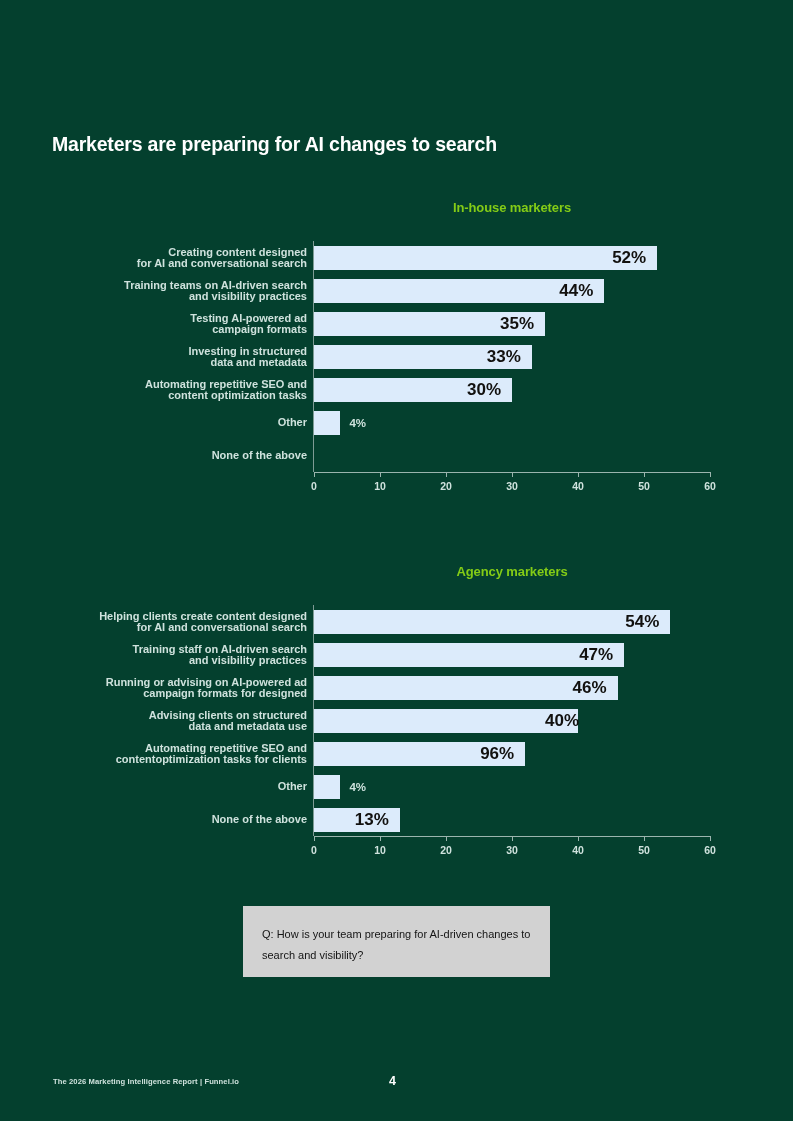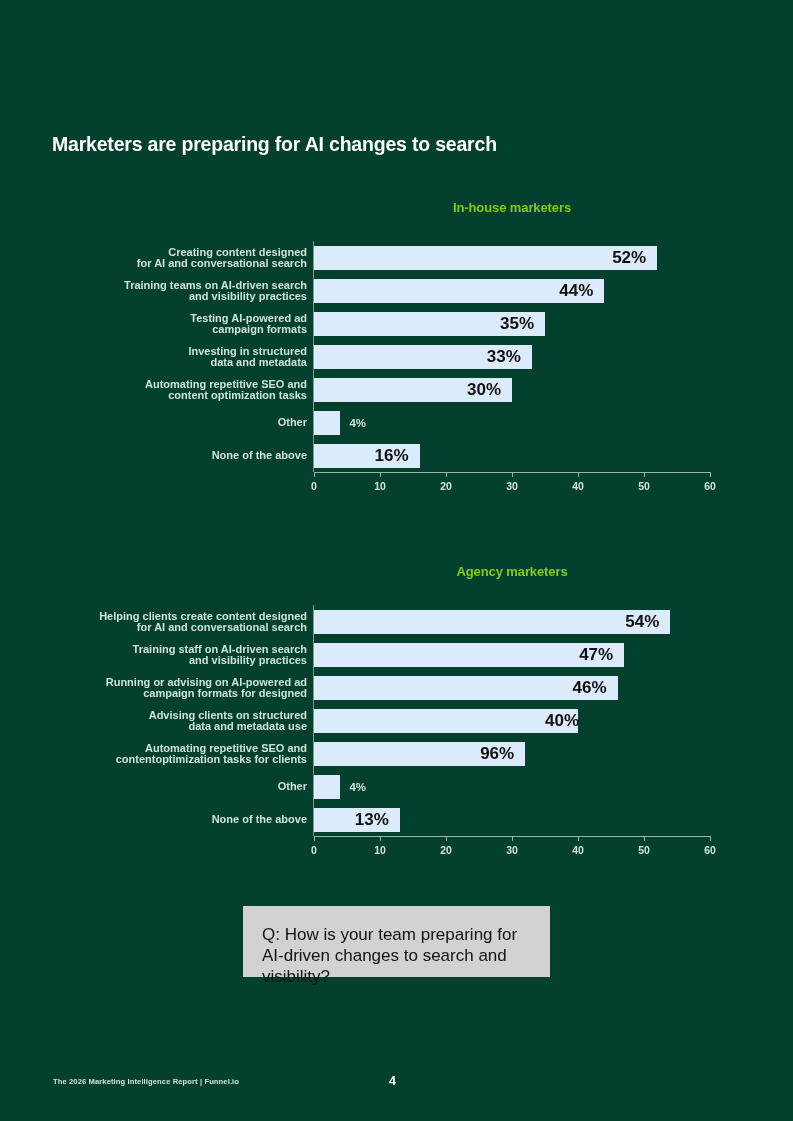--- a/index.html
+++ b/index.html
@@ -71,21 +71,21 @@
     position:absolute;top:8px;transform:translateX(-50%);
     font-size:10.5px;font-weight:700;color:#cfe2dd;
   }
 
   .question-box{
     position:absolute;left:243px;top:906px;width:307px;height:71px;
     background:#d2d2d2;
   }
   .question-text{
     position:absolute;left:19px;top:18px;width:270px;
-    font-size:17px;line-height:21px;color:#141414;font-weight:400;
+    font-size:11px;line-height:21px;color:#141414;font-weight:400;
   }
 
   .footer-left{
     position:absolute;left:53px;top:1077px;
     font-size:7.6px;font-weight:700;color:#cfe2dd;letter-spacing:0.1px;
   }
   .footer-page{
     position:absolute;left:389px;top:1074px;
     font-size:12.5px;font-weight:700;color:#ffffff;
   }
@@ -142,24 +142,20 @@
         </div>
         <div class="row">
           <div class="cat-label">Other</div>
           <div class="bar-track">
             <div class="bar" style="width: 26.4px;"></div>
             <div class="bar-value-out" style="left: 35.4px;">4%</div>
           </div>
         </div>
         <div class="row">
           <div class="cat-label">None of the above</div>
-          <div class="bar-track">
-            <div class="bar" style="width: 105.6px;"></div>
-            <div class="bar-value-in" style="left: 0px; width: 94.6px; text-align: right;">16%</div>
-          </div>
         </div>
         <div class="y-axis-line" style="height: 231px;"></div>
         <div class="axis-line" style="top: 231px;"></div>
         <div class="tick" style="left: 314px; top: 231px;"></div>
         <div class="tick-label" style="left: 314px; top: 239px;">0</div>
         <div class="tick" style="left: 380px; top: 231px;"></div>
         <div class="tick-label" style="left: 380px; top: 239px;">10</div>
         <div class="tick" style="left: 446px; top: 231px;"></div>
         <div class="tick-label" style="left: 446px; top: 239px;">20</div>
         <div class="tick" style="left: 512px; top: 231px;"></div>

